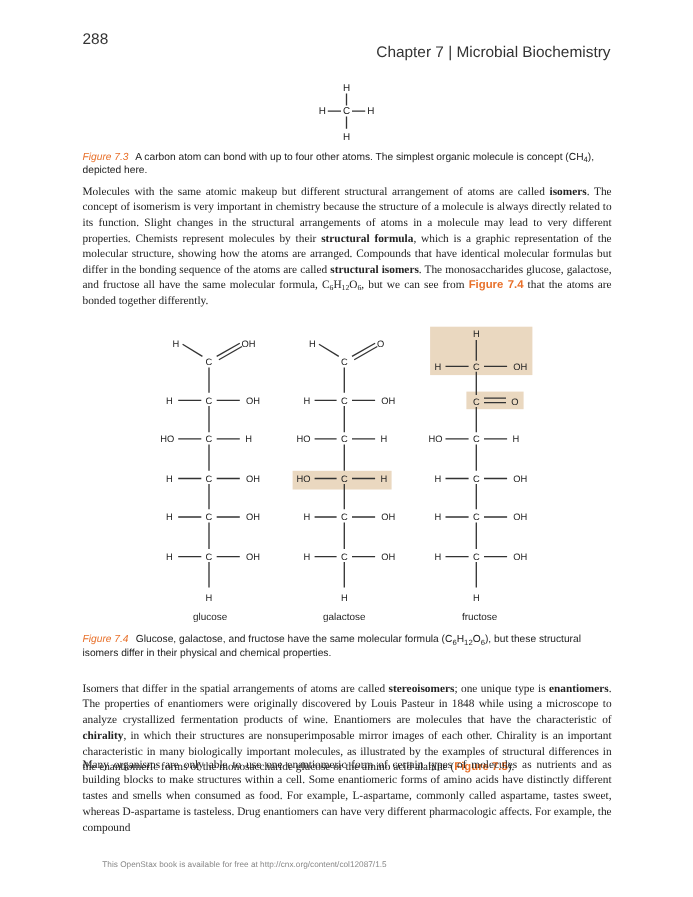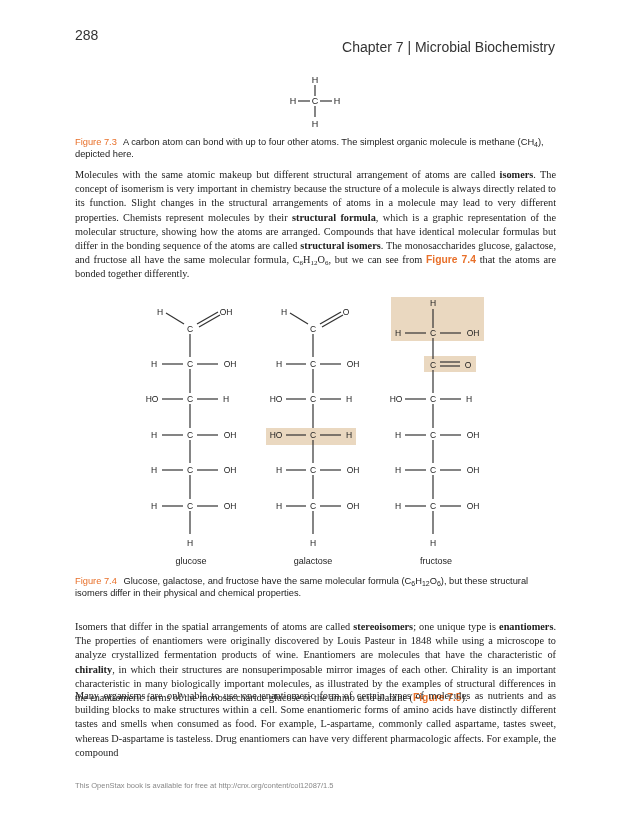--- a/index.html
+++ b/index.html
@@ -1,26 +1,26 @@
 <!DOCTYPE html>
 <html><head>
 <meta charset="utf-8">
 <style>
   html, body { margin:0; padding:0; background:#ffffff; }
   body { width:630px; height:815px; position:relative; overflow:hidden; font-family:"Liberation Sans", sans-serif; color:#222; }
   .hdr { position:absolute; top:27px; font-size:14px; color:#333; }
   .hdr-left { left:75px; }
   .hdr-right { right:75px;margin-top:12px; }
   .caption { position:absolute; left:75px; width:482px; font-size:9.3px; line-height:12px; color:#222; }
-  .fig-label { color:#e8702a; font-weight:normal; margin-right:4px; }
+  .fig-label { color:#e8702a; font-weight:normal; margin-right:4px;font-style:italic; }
   .para { position:absolute; left:75px; width:481px; font-family:"Liberation Serif", serif; font-size:10.3px; line-height:14.2px; text-align:justify; color:#222; }
   .para b { font-weight:bold;margin-top:40px; }
   .link { color:#e8702a; font-family:"Liberation Sans", sans-serif; font-weight:bold; }
   sub { font-size:7px; vertical-align:-2px; line-height:0; }
-  .footer { position:absolute; left:75px; top:781px; font-size:7.5px; color:#888;text-align:center; }
+  .footer { position:absolute; left:93px; top:781px; font-size:7.5px; color:#888;text-align:center; }
   svg text { font-family:"Liberation Sans", sans-serif; fill:#222; }
 </style>
 </head>
 <body>
 
 <div class="hdr hdr-left">288</div>
 <div class="hdr hdr-right">Chapter 7 | Microbial Biochemistry</div>
 
 <svg style="position:absolute;left:285px;top:72px;" width="60" height="58" viewBox="0 0 60 58">
   <line x1="30" y1="13" x2="30" y2="24" stroke="#333" stroke-width="1.2"></line>
@@ -29,21 +29,21 @@
   <line x1="35" y1="29" x2="47" y2="29" stroke="#333" stroke-width="1.2"></line>
   <text x="30" y="11" font-size="9" text-anchor="middle">H</text>
   <text x="30" y="32" font-size="9" text-anchor="middle">C</text>
   <text x="8" y="32" font-size="9" text-anchor="middle">H</text>
   <text x="52" y="32" font-size="9" text-anchor="middle">H</text>
   <text x="30" y="55" font-size="9" text-anchor="middle">H</text>
 </svg>
 
 <div class="caption" style="top:136px;">
   <span class="fig-label">Figure 7.3</span>
-  <span>A carbon atom can bond with up to four other atoms. The simplest organic molecule is methane (CH</span><sub>4</sub><span>), depicted here.</span>
+  <span>A carbon atom can bond with up to four other atoms. The simplest organic molecule is concept (CH</span><sub>4</sub><span>), depicted here.</span>
 </div>
 
 <div class="para" style="top:168px;">
   <span>Molecules with the same atomic makeup but different structural arrangement of atoms are called </span><b>isomers</b><span>. The concept of isomerism is very important in chemistry because the structure of a molecule is always directly related to its function. Slight changes in the structural arrangements of atoms in a molecule may lead to very different properties. Chemists represent molecules by their </span><b>structural formula</b><span>, which is a graphic representation of the molecular structure, showing how the atoms are arranged. Compounds that have identical molecular formulas but differ in the bonding sequence of the atoms are called </span><b>structural isomers</b><span>. The monosaccharides glucose, galactose, and fructose all have the same molecular formula, C</span><sub>6</sub><span>H</span><sub>12</sub><span>O</span><sub>6</sub><span>, but we can see from </span><span class="link">Figure 7.4</span><span> that the atoms are bonded together differently.</span>
 </div>
 
 <svg style="position:absolute;left:140px;top:292px;" width="360" height="280" viewBox="0 0 360 280">
   <g stroke="#333" stroke-width="1.2" fill="none">
 
     <rect x="251" y="5" width="93" height="44" fill="#ead8c0" stroke="none"></rect>

